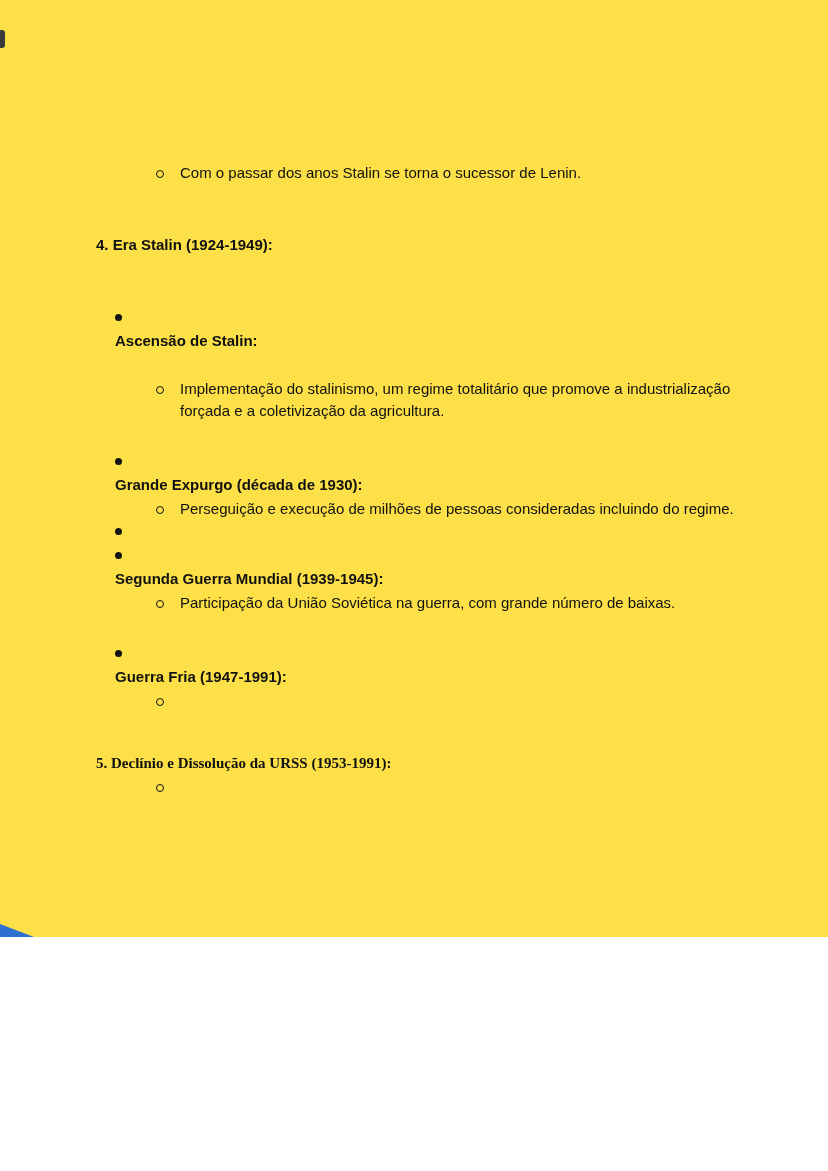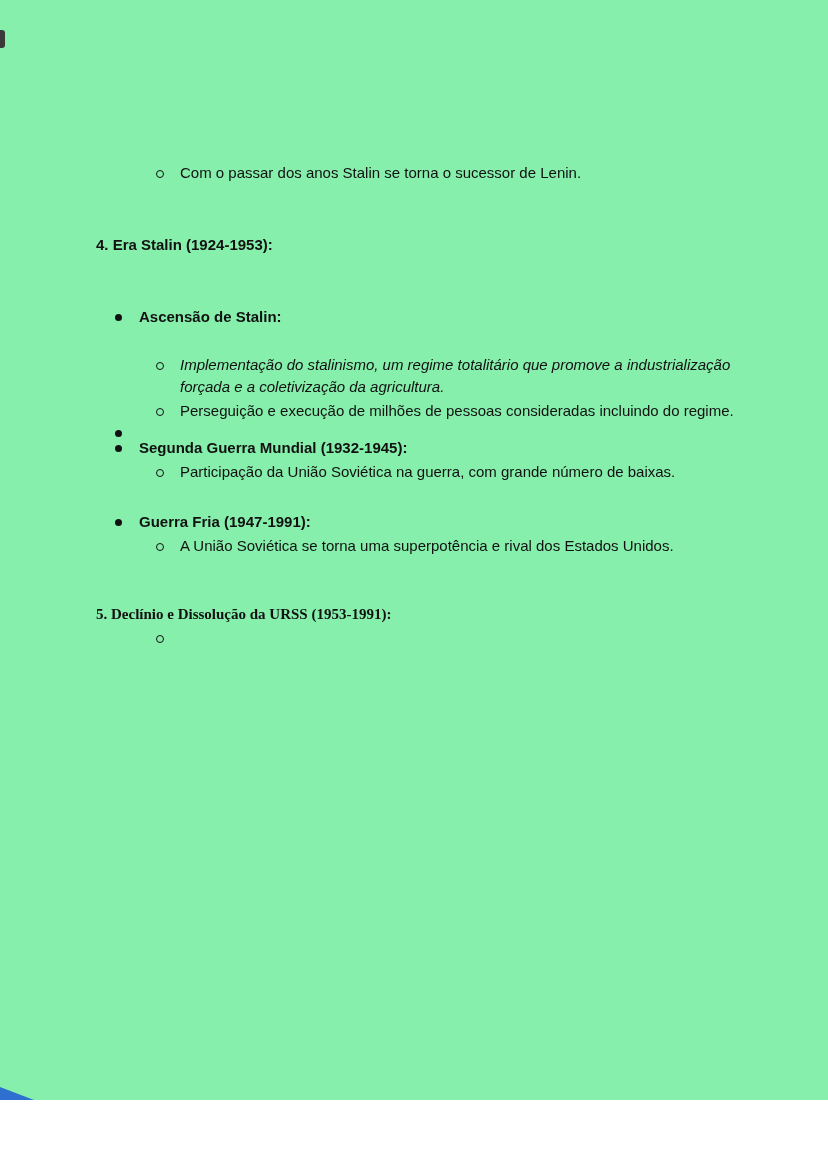--- a/index.html
+++ b/index.html
@@ -11,39 +11,40 @@
     width: 828px;
     height: 1171px;
     position: relative;
     font-family: "Liberation Sans", "DejaVu Sans", sans-serif;
     color: #111111;
     overflow: hidden;
   }
   .page {
     position: relative;
     width: 828px;
-    height: 1100px;
+    height: 937px;
     box-sizing: border-box;
     padding: 162px 80px 40px 96px;
-    background: #86efac;
+    background: #fde047;
   }
   .block {
     font-size: 15px;
     line-height: 22px;
     color: #111111;
   }
   .heading {
     font-weight: bold;
   }
   
   .li1 {
     display: flex;
     align-items: flex-start;
     padding-left: 19px;
     box-sizing: border-box;
+    flex-direction: column;
   }
   .li1 .text { font-weight: bold; }
   
   .li2 {
     display: flex;
     align-items: flex-start;
     padding-left: 60px;
     box-sizing: border-box;
   }
   .marker {
@@ -66,21 +67,21 @@
     border: 1.5px solid #111111;
     background: transparent;
   }
   .text {
     flex: 1 1 auto;
     min-width: 0;
   }
   
   .mt2  { margin-top: 2px; }
   .mt16 { margin-top: 16px; }
-  .mt26 { margin-top: 26px; font-style: italic; }
+  .mt26 { margin-top: 26px; }
   .mt28 { margin-top: 28px; }
   .mt46 { margin-top: 46px; font-family: Liberation Serif, serif; }
   .mt50 { margin-top: 50px; }
   
   .edge-artifact {
     position: absolute;
     left: 0;
     top: 30px;
     width: 5px;
     height: 18px;
@@ -104,78 +105,83 @@
 
   <span class="edge-artifact"></span>
 
   <div class="block li2">
     <span class="marker">
         <span class="circ"></span>
       </span>
     <span class="text">Com o passar dos anos Stalin se torna o sucessor de Lenin.</span>
   </div>
 
-  <div class="block heading mt50">4. Era Stalin (1924-1953):</div>
+  <div class="block heading mt50">4. Era Stalin (1924-1949):</div>
 
   <div class="block li1 mt50">
     <span class="marker">
         <span class="dot"></span>
       </span>
     <span class="text">Ascensão de Stalin:</span>
   </div>
 
 
   <div class="block li2 mt26">
     <span class="marker">
         <span class="circ"></span>
       </span>
     <span class="text">Implementação do stalinismo, um regime totalitário que promove a industrialização forçada e a coletivização da agricultura.</span>
   </div>
 
+  <div class="block li1 mt28">
+    <span class="marker">
+        <span class="dot"></span>
+      </span>
+    <span class="text">Grande Expurgo (década de 1930):</span>
+  </div>
 
   <div class="block li2 mt2">
     <span class="marker">
         <span class="circ"></span>
       </span>
     <span class="text">Perseguição e execução de milhões de pessoas consideradas incluindo do regime.</span>
   </div>
 
   <div class="block li1">
     <span class="marker">
         <span class="dot"></span>
       </span>
     <span class="text"></span>
   </div>
 
   <div class="block li1">
     <span class="marker">
         <span class="dot"></span>
       </span>
-    <span class="text">Segunda Guerra Mundial (1932-1945):</span>
+    <span class="text">Segunda Guerra Mundial (1939-1945):</span>
   </div>
 
   <div class="block li2 mt2">
     <span class="marker">
         <span class="circ"></span>
       </span>
     <span class="text">Participação da União Soviética na guerra, com grande número de baixas.</span>
   </div>
 
   <div class="block li1 mt28">
     <span class="marker">
         <span class="dot"></span>
       </span>
     <span class="text">Guerra Fria (1947-1991):</span>
   </div>
 
   <div class="block li2 mt2">
     <span class="marker">
         <span class="circ"></span>
       </span>
-    <span class="text">A União Soviética se torna uma superpotência e rival dos Estados Unidos.</span>
   </div>
 
   <div class="block heading mt46">5. Declínio e Dissolução da URSS (1953-1991):</div>
 
 
   <div class="block li2 mt2">
     <span class="marker">
         <span class="circ"></span>
       </span>
   </div>

